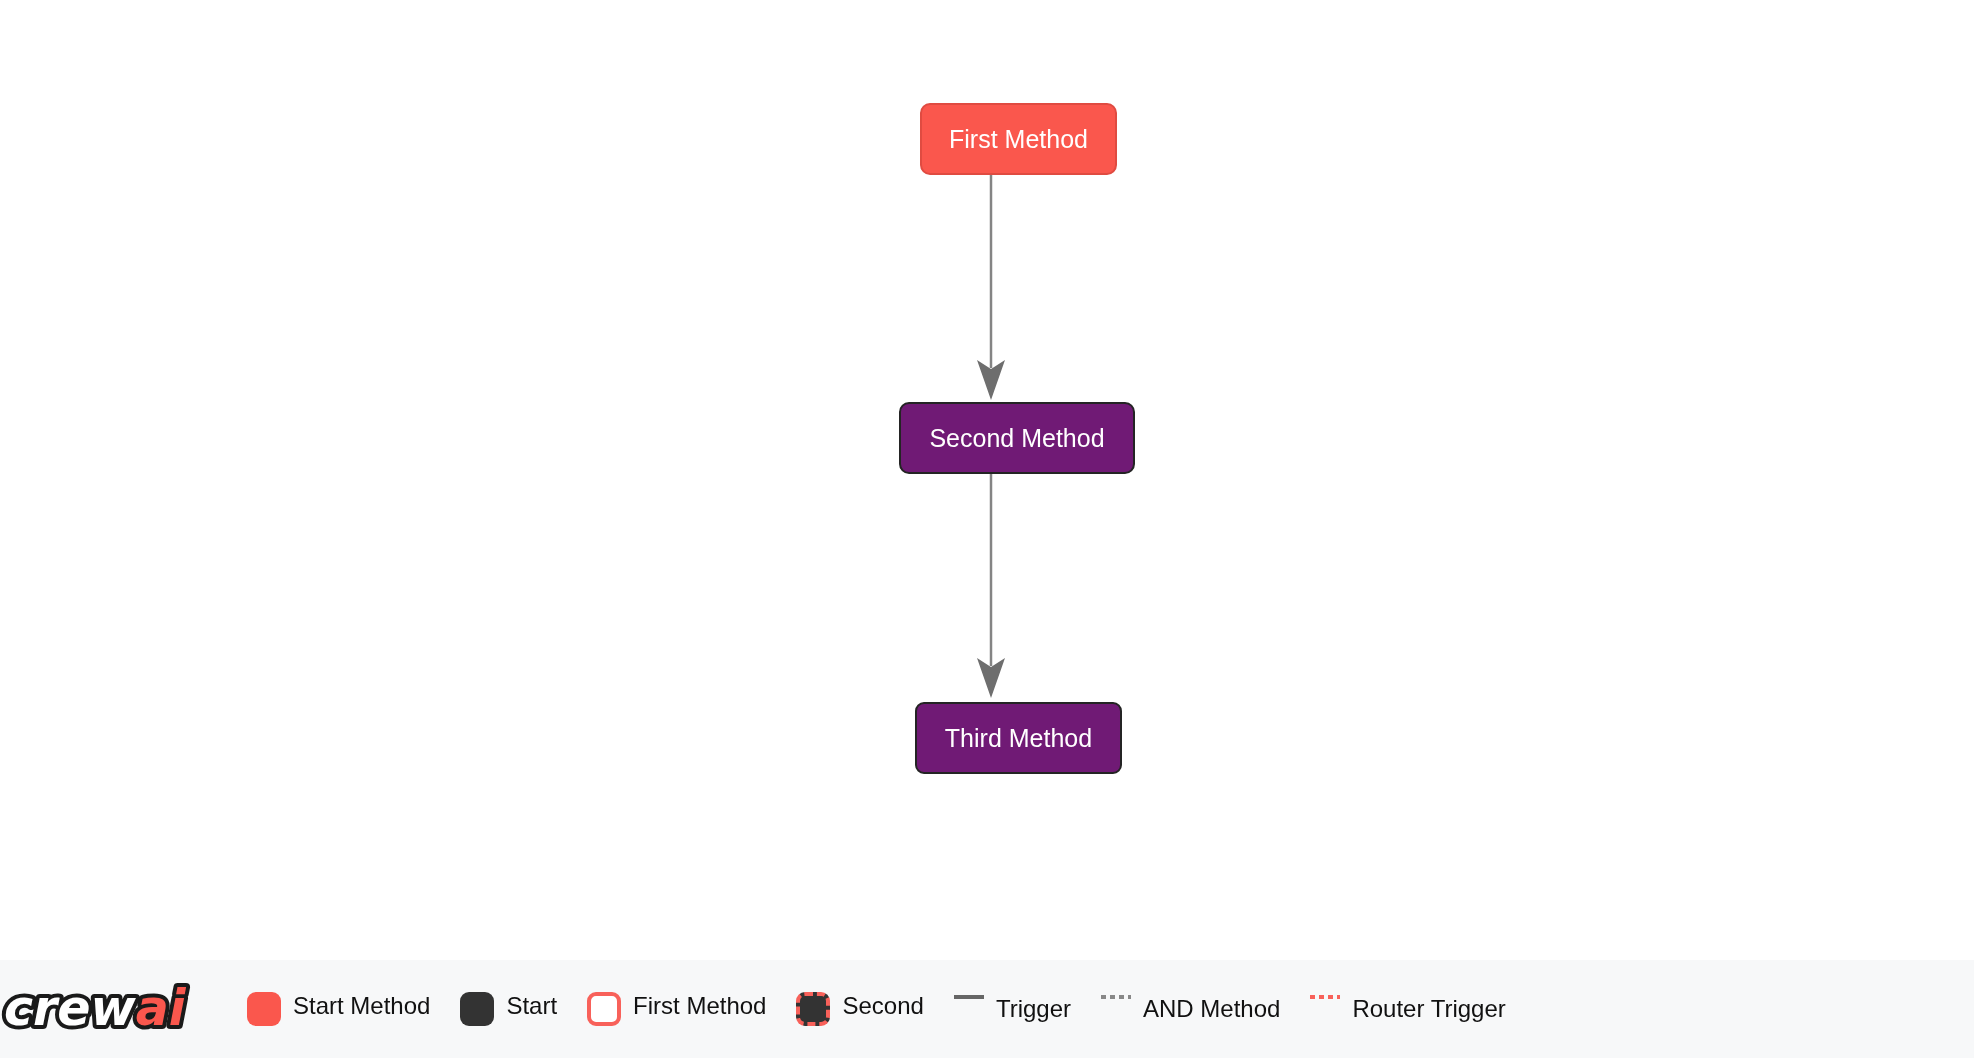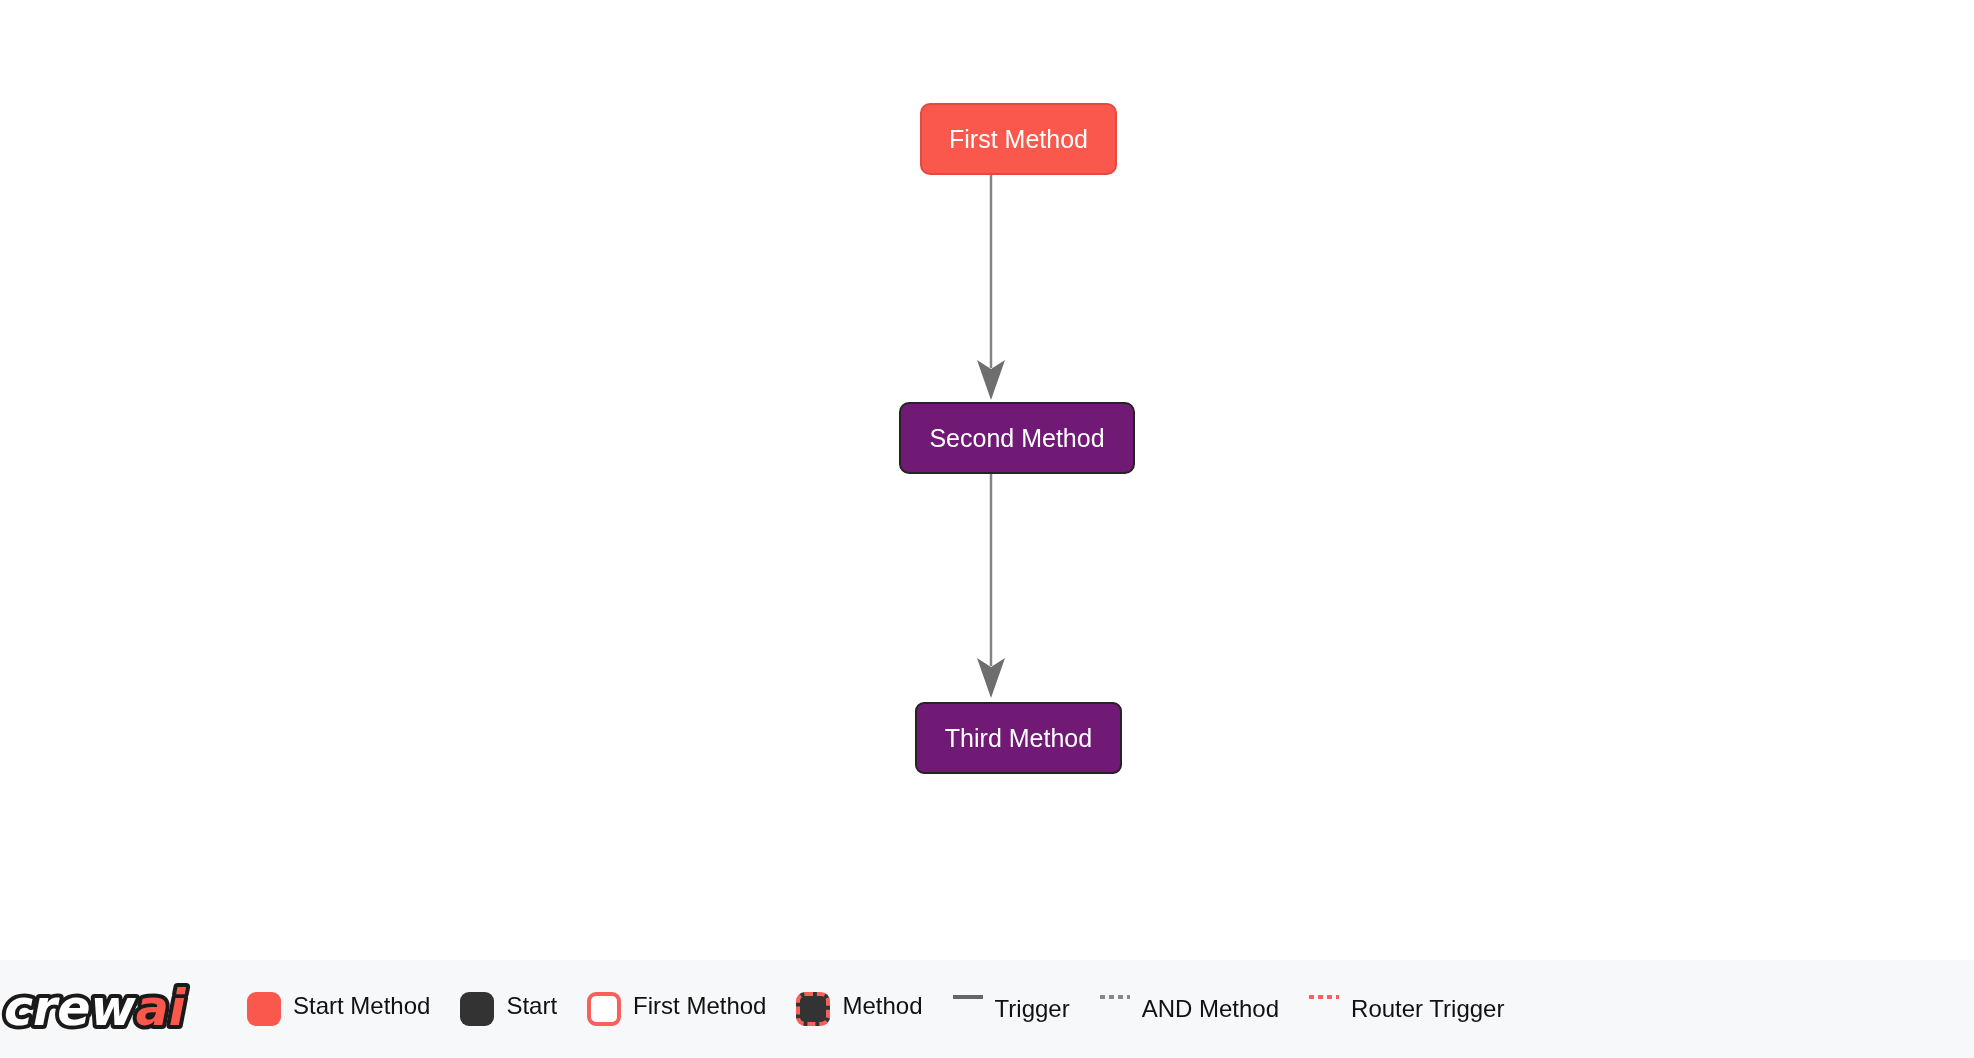--- a/index.html
+++ b/index.html
@@ -143,21 +143,21 @@
     <span class="legend-label">Start</span>
   </div>
 
   <div class="legend-item">
     <span class="swatch swatch-crew"></span>
     <span class="legend-label">First Method</span>
   </div>
 
   <div class="legend-item">
     <span class="swatch swatch-router"></span>
-    <span class="legend-label">Method</span>
+    <span class="legend-label">Second</span>
   </div>
 
   <div class="legend-item">
     <span class="line-swatch line-trigger"></span>
     <span class="legend-label">Trigger</span>
   </div>
 
   <div class="legend-item">
     <span class="line-swatch line-and"></span>
     <span class="legend-label">AND Method</span>

